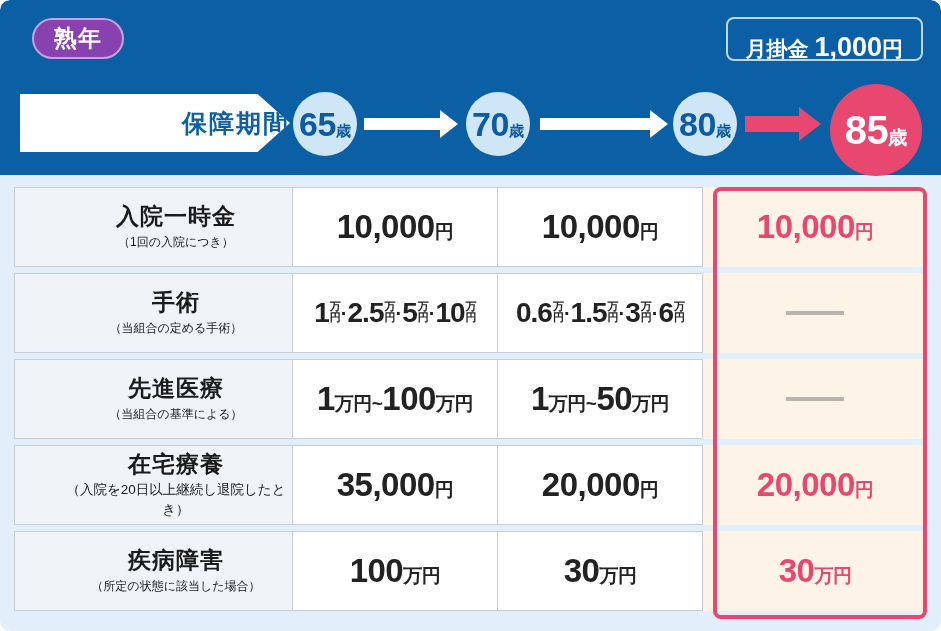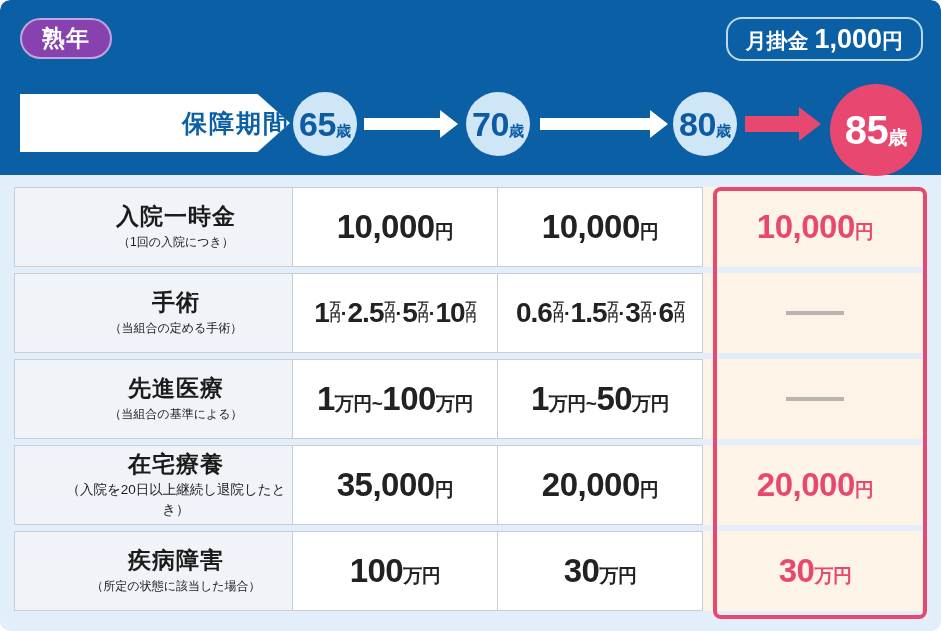--- a/index.html
+++ b/index.html
@@ -24,21 +24,21 @@
     width: 941px; height: 175px;
     background: #0b5fa5;
     border-radius: 10px 10px 0 0;
   }
   .header-top {
     position: absolute;
     left: 0; top: 0; width: 941px; height: 82px;
   }
   .badge-jukunen {
     position: absolute;
-    left: 20px; top: 18px;
+    left: 32px; top: 18px;
     width: 92px; height: 41px;
     background: #8842b0;
     border-radius: 21px;
     border: 2px solid #c3a4dc;
     color: #ffffff;
     font-size: 23px;
     font-weight: bold;
     line-height: 37px;
     text-align: center;
     letter-spacing: 1px;
@@ -50,23 +50,23 @@
     font-size: 33px;
     font-weight: bold;
     letter-spacing: 1px;
     line-height: 48px;
     white-space: nowrap;
   }
   .premium-badge {
     position: absolute;
     right: 18px; top: 17px;
     height: 44px;
-    padding: 0 18px;
+    padding: 8px 18px;
     border: 2px solid #bcd7ec;
-    border-radius: 16px;
+    border-radius: 8px;
     color: #ffffff;
     font-size: 21px;
     font-weight: bold;
     line-height: 40px;
     white-space: nowrap;
   }
   .premium-badge .amt {
     font-size: 27px;
     letter-spacing: 0px;
   }

